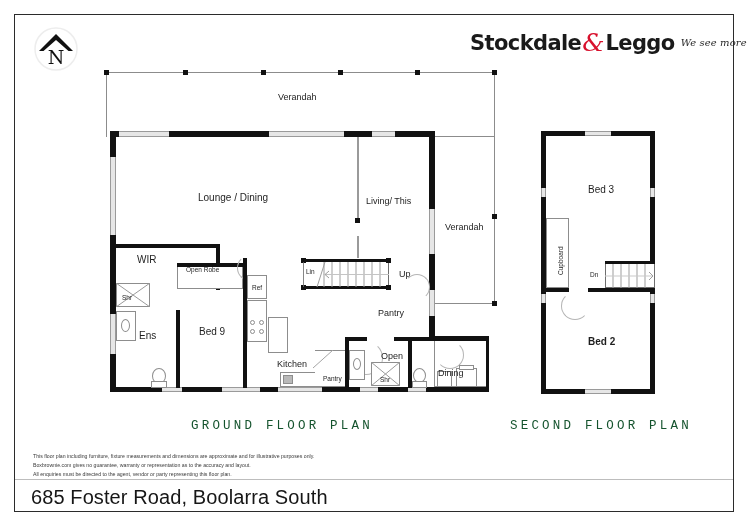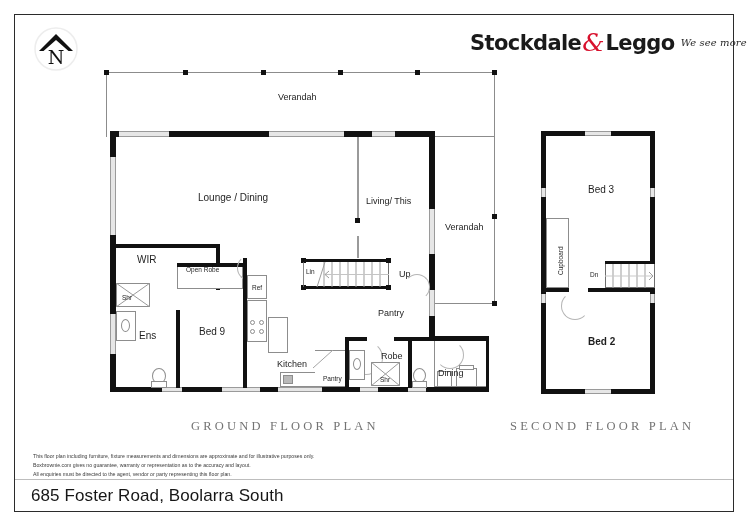--- a/index.html
+++ b/index.html
@@ -134,24 +134,24 @@
     color: #1e1e1e;
     white-space: nowrap;
   }
   .rlabel.big   { font-size: 10px; }
   .rlabel.small { font-size: 6.5px; }
   .rlabel.vert  { transform: rotate(-90deg); transform-origin: left top; }
 
   
   .plan-caption {
     position: absolute;
-    font-family: Liberation Serif, serif;
+    font-family: Liberation Mono, monospace;
     font-size: 12.5px;
     letter-spacing: 3.2px;
-    color: #737373;
+    color: #14532d;
     white-space: nowrap;
   }
 
   
   #disclaimer {
     position: absolute;
     left: 33px;
     top: 452px;
     width: 420px;
     font-size: 5.2px;
@@ -164,21 +164,21 @@
     left: 15px;
     top: 479px;
     width: 718px;
     height: 1px;
     background: #bdbdbd;
   }
   #address {
     position: absolute;
     left: 31px;
     top: 486px;
-    font-size: 17px;
+    font-size: 20px;
     color: #161616;
     letter-spacing: 0.1px;
     white-space: nowrap;
   }
   .stair-frame { position: absolute; border: 1px solid #6e6e6e; box-sizing: border-box; }
 </style>
 </head>
 <body>
 
 <div id="page">
@@ -349,21 +349,21 @@
     <span class="rlabel big" style="left:198px; top:192px;">Lounge / Dining</span>
     <span class="rlabel" style="left:366px; top:196px;">Living/ This</span>
     <span class="rlabel big" style="left:137px; top:254px;">WIR</span>
     <span class="rlabel small" style="left:186px; top:266px;">Open Robe</span>
     <span class="rlabel big" style="left:139px; top:330px;">Ens</span>
     <span class="rlabel big" style="left:199px; top:326px;">Bed 9</span>
     <span class="rlabel small" style="left:252px; top:284px;">Ref</span>
     <span class="rlabel" style="left:277px; top:359px;">Kitchen</span>
     <span class="rlabel small" style="left:323px; top:375px;">Pantry</span>
     <span class="rlabel" style="left:378px; top:308px;">Pantry</span>
-    <span class="rlabel" style="left:381px; top:351px;">Robe</span>
+    <span class="rlabel" style="left:381px; top:351px;">Open</span>
     <span class="rlabel" style="left:438px; top:368px;">Dining</span>
 
     <div class="plan-caption" style="left:191px; top:419px;">GROUND FLOOR PLAN</div>
   </div>
 
   <div>
 
     <div class="wall" style="left:541px; top:131px; width:44px; height:5px;"></div>
     <div class="win" style="left:585px; top:131px; width:26px; height:5px;"></div>
     <div class="wall" style="left:611px; top:131px; width:44px; height:5px;"></div>

